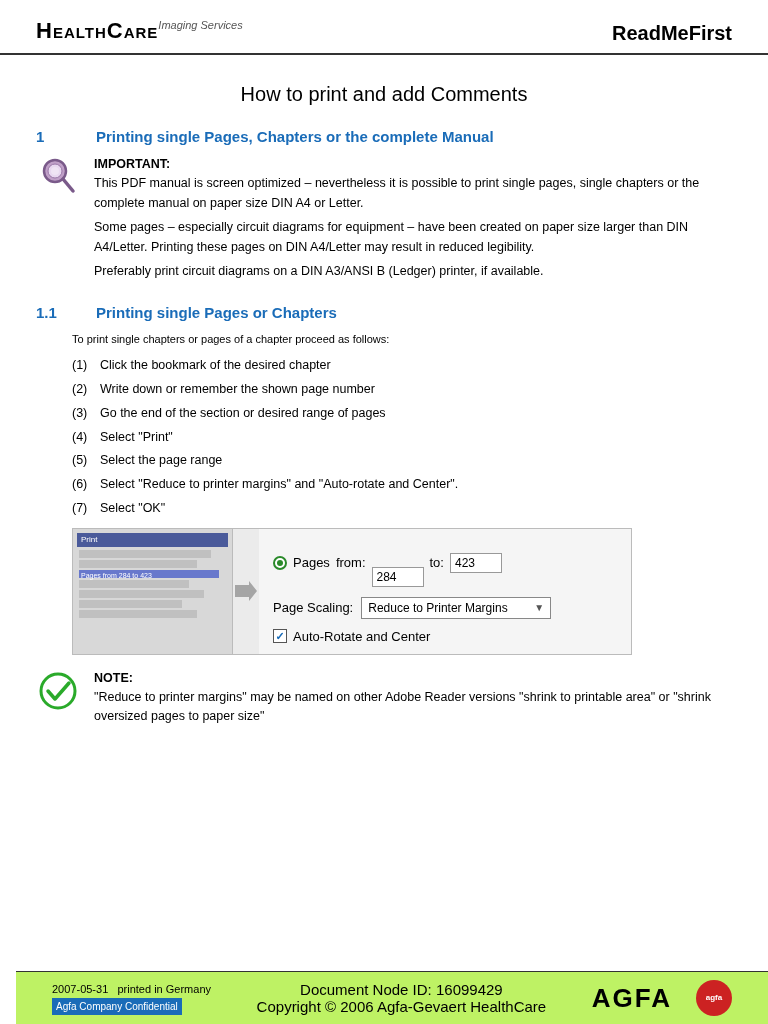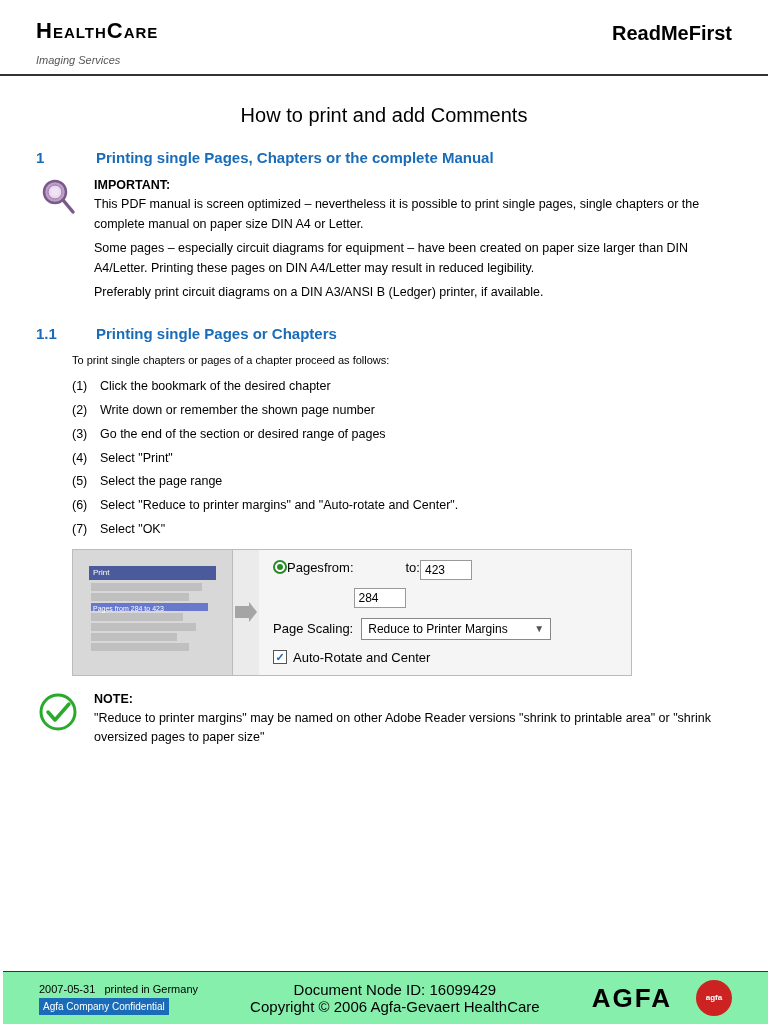--- a/index.html
+++ b/index.html
@@ -16,35 +16,34 @@
     
     .header {
       display: flex;
       justify-content: space-between;
       align-items: flex-start;
       padding: 18px 36px 8px 36px;
       border-bottom: 2px solid #333;
     }
     .header-logo {
       display: flex;
-      flex-direction: column;
       justify-content: flex-end;
     }
     .logo-healthcare {
       font-size: 22px;
       font-weight: bold;
       font-variant: small-caps;
       letter-spacing: 1px;
       color: #000;
     }
     .logo-subtitle {
       font-style: italic;
       font-size: 11px;
       color: #555;
-      margin-top: 10px;
+      margin-top: 1px;
     }
     .header-title {
       font-size: 20px;
       font-weight: bold;
       color: #000;
       padding-top: 4px;
     }
 
     
     .content {
@@ -148,28 +147,28 @@
       padding: 1px 4px;
       font-size: 12px;
       height: 20px;
       width: 52px;
     }
 
     
     .footer {
       position: absolute;
       bottom: 0;
-      left: 3px;
+      left: 16px;
       right: 0;
       border-top: 1px solid #333;
       padding: 8px 36px 8px 36px;
       display: flex;
       align-items: center;
       justify-content: space-between;
-      background: #86efac;
+      background: #bef264;
     }
     .footer-left {
       font-size: 11px;
       line-height: 1.5;
     }
     .footer-confidential {
       background: #1a6cb8;
       color: #fff;
       font-size: 10px;
       padding: 1px 4px;
@@ -284,21 +283,21 @@
       </li>
       <li>
         <span class="step-num">(7)</span>
         <span>Select "OK"</span>
       </li>
     </ul>
 
     <div style="position:relative; margin: 10px 0 14px 36px;">
       <div style="display:flex; border:1px solid #bbb; background:#ebebeb; width:560px; min-height:120px; align-items:stretch;">
 
-        <div style="width:160px; padding:16px; background:#d8d8d8; border-right:1px solid #bbb; flex-shrink:0; position:relative;">
+        <div style="width:160px; padding:4px; background:#d8d8d8; border-right:1px solid #bbb; flex-shrink:0; position:relative;">
           <div style="background:#4a5a9a; height:14px; display:flex; align-items:center; padding:0 4px; margin-bottom:3px;">
             <span style="color:#fff; font-size:8px;">Print</span>
           </div>
           <div style="font-size:7px; color:#333; line-height:1.6; padding:0 2px;">
             <div style="margin-bottom:2px; height:8px; background:#c0c0c0; width:90%;"></div>
             <div style="margin-bottom:2px; height:8px; background:#c0c0c0; width:80%;"></div>
             <div style="margin-bottom:2px; height:8px; background:#6878cc; width:95%; color:#fff; padding:0 2px; font-size:7px;">Pages from 284 to 423</div>
             <div style="margin-bottom:2px; height:8px; background:#c0c0c0; width:75%;"></div>
             <div style="margin-bottom:2px; height:8px; background:#c0c0c0; width:85%;"></div>
             <div style="margin-bottom:2px; height:8px; background:#c0c0c0; width:70%;"></div>
@@ -307,21 +306,21 @@
         </div>
 
         <div style="display:flex; align-items:center; padding:0 2px;">
           <svg width="22" height="20" viewBox="0 0 22 20">
             <polygon points="0,4 14,4 14,0 22,10 14,20 14,16 0,16" fill="#888" opacity="0.7"></polygon>
           </svg>
         </div>
 
         <div style="flex:1; padding:10px 14px; background:#f5f5f5; display:flex; flex-direction:column; gap:10px; justify-content:center;">
 
-          <div style="display:flex; gap:0; font-size:13px;">
+          <div style="display:flex; align-items:center; gap:6px; font-size:13px;">
             <div style="width:14px;height:14px;border-radius:50%;border:2px solid #2a8a2a;background:#fff;display:flex;align-items:center;justify-content:center;">
               <div style="width:6px;height:6px;border-radius:50%;background:#2a8a2a;"></div>
             </div>
             <span>Pages</span>
             <span>from:</span>
             <input type="text" class="dialog-input" style="border: 1px solid rgb(153, 153, 153); width: 52px; height: 20px; padding: 1px 4px; font-size: 12px; background: rgb(255, 255, 255); margin-top: 28px;" value="284">
             <span>to:</span>
             <input type="text" class="dialog-input" style="border: 1px solid rgb(153, 153, 153); width: 52px; height: 20px; padding: 1px 4px; font-size: 12px; background: rgb(255, 255, 255);" value="423">
           </div>
 

